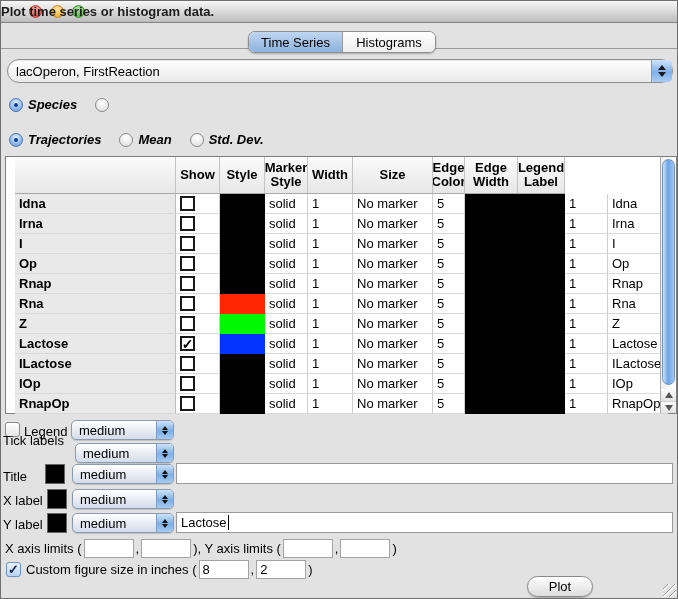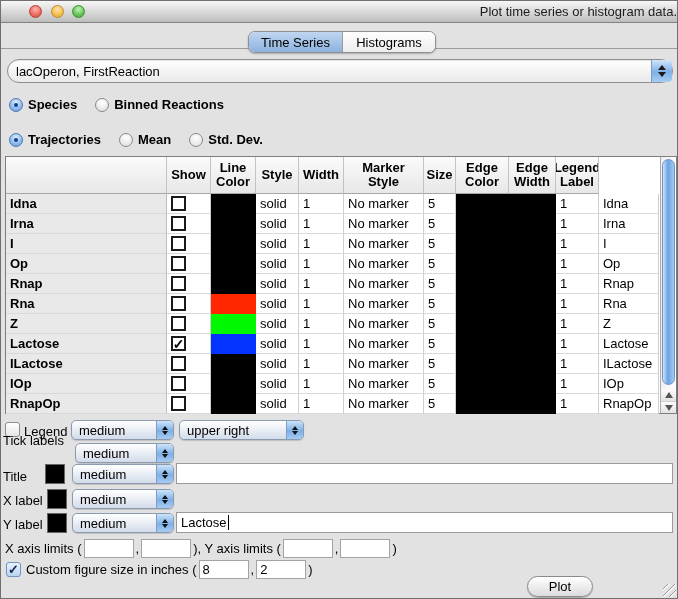--- a/index.html
+++ b/index.html
@@ -9,22 +9,22 @@
     background: #e2e2e2; border: 1px solid #6f6f6f; overflow: hidden;
     font-size: 13px; color: #000;
   }
   
   .titlebar {
     position: absolute; left: 0; top: 0; width: 100%; height: 22px;
     background: linear-gradient(#f7f7f7, #bdbdbd);
     border-bottom: 1px solid #828282;
   }
   .titlebar .title {
-    position: absolute; left: 0; right: 0; top: 3px; text-align: right;
-    font-size: 13px; color: #1c1c1c;
+    position: absolute; left: 0; right: 0; top: 3px; text-align: left;
+    font-size: 13px; color: #1c1c1c; font-weight: bold;
   }
   .tl { position: absolute; top: 4px; width: 13px; height: 13px; border-radius: 50%; }
   .tl-close { left: 28px; background: radial-gradient(circle at 50% 30%, #ffb3aa, #ec6b5f 60%, #d4493c); border: 1px solid #b43f34; }
   .tl-min   { left: 50px; background: radial-gradient(circle at 50% 30%, #ffe2a8, #f5bf4f 60%, #dd9d2f); border: 1px solid #c08b28; }
   .tl-zoom  { left: 71px; background: radial-gradient(circle at 50% 30%, #c4f0b8, #64c356 60%, #44a337); border: 1px solid #3f8f33; }
   
   .pane-frame { position: absolute; left: 0; top: 47px; width: 678px; height: 552px; border-top: 1px solid #9b9b9b; }
   .tabs {
     position: absolute; left: 247px; top: 30px; height: 22px; display: flex;
     border: 1px solid #8e8e8e; border-radius: 7px; overflow: hidden; z-index: 2;
@@ -53,27 +53,27 @@
   .radio-opt { display: inline-flex; align-items: center; gap: 5px; }
   .radio {
     width: 14px; height: 14px; border-radius: 50%; border: 1px solid #8a8a8a;
     background: radial-gradient(circle at 50% 30%, #ffffff, #dcdcdc); position: relative; flex: none;
   }
   .radio.sel { background: radial-gradient(circle at 50% 30%, #dcefff, #8fb8ee 60%, #659add); border-color: #4f76ad; }
   .radio.sel::after {
     content: ""; position: absolute; left: 4px; top: 4px; width: 4px; height: 4px;
     border-radius: 50%; background: #113f8f;
   }
-  .rlabel { font-weight: 700; }
+  .rlabel { font-weight: 700; font-style: italic; }
   
   .stable {
     position: absolute; left: 4px; top: 155px; width: 672px; height: 258px;
     border: 1px solid #7e7e7e; background: #fff;
   }
-  .tgrid { display: grid; grid-template-columns: 161px 44px 45px 43px 45px 80px 32px 53px 47px 43px 60px; }
+  .tgrid { display: grid; grid-template-columns: 161px 44px 45px 43px 45px 80px 32px 53px 47px 43px 60px; margin-left: 9px; }
   .thead { height: 37px; }
   .thead .hc {
     background: linear-gradient(#fbfbfb, #e7e7e7);
     border-right: 1px solid #c3c3c3; border-bottom: 1px solid #a8a8a8;
     display: flex; align-items: center; justify-content: center; text-align: center;
     font-weight: 700; line-height: 1.1; padding: 0 2px; overflow: hidden;
   }
   .trow { height: 20px; }
   .trow .cell {
     border-right: 1px solid #cfcfcf; border-bottom: 1px solid #d9d9d9;
@@ -171,21 +171,20 @@
     </span>
   </div>
 
   <div class="radio-row" style="top:95px">
       <span class="radio-opt">
         <span class="radio sel"></span>
         <span class="rlabel">Species</span>
       </span>
       <span class="radio-opt">
         <span class="radio"></span>
-        <span class="rlabel">Binned Reactions</span>
       </span>
     </div>
   <div class="radio-row" style="top:130px">
       <span class="radio-opt">
         <span class="radio sel"></span>
         <span class="rlabel">Trajectories</span>
       </span>
       <span class="radio-opt">
         <span class="radio"></span>
         <span class="rlabel">Mean</span>
@@ -193,24 +192,23 @@
       <span class="radio-opt">
         <span class="radio"></span>
         <span class="rlabel">Std. Dev.</span>
       </span>
     </div>
 
   <div class="stable">
     <div class="tgrid thead">
       <div class="hc"></div>
       <div class="hc">Show</div>
-      <div class="hc">Line Color</div>
       <div class="hc">Style</div>
+      <div class="hc">Marker Style</div>
       <div class="hc">Width</div>
-      <div class="hc">Marker Style</div>
       <div class="hc">Size</div>
       <div class="hc">Edge Color</div>
       <div class="hc">Edge Width</div>
       <div class="hc">Legend Label</div>
     </div>
     <div>
         <div class="tgrid trow">
           <div class="cell c-name">Idna</div>
           <div class="cell c-show">
             <span class="cbox"></span>
@@ -389,27 +387,20 @@
 
   <span class="acheck" style="left:4px; top:421px"></span>
   <span class="lbl" style="left:23px; top:423px">Legend</span>
   <div class="popup" style="left:70px; top:419px; width:103px">
     <span class="ptext">medium</span>
     <span class="pstep">
         <span class="pa-up"></span>
         <span class="pa-dn"></span>
       </span>
   </div>
-  <div class="popup" style="left:178px; top:419px; width:125px">
-    <span class="ptext">upper right</span>
-    <span class="pstep">
-        <span class="pa-up"></span>
-        <span class="pa-dn"></span>
-      </span>
-  </div>
 
   <span class="lbl" style="left:2px; top:432px">Tick labels</span>
   <div class="popup" style="left:74px; top:442px; width:99px">
     <span class="ptext">medium</span>
     <span class="pstep">
         <span class="pa-up"></span>
         <span class="pa-dn"></span>
       </span>
   </div>
 

